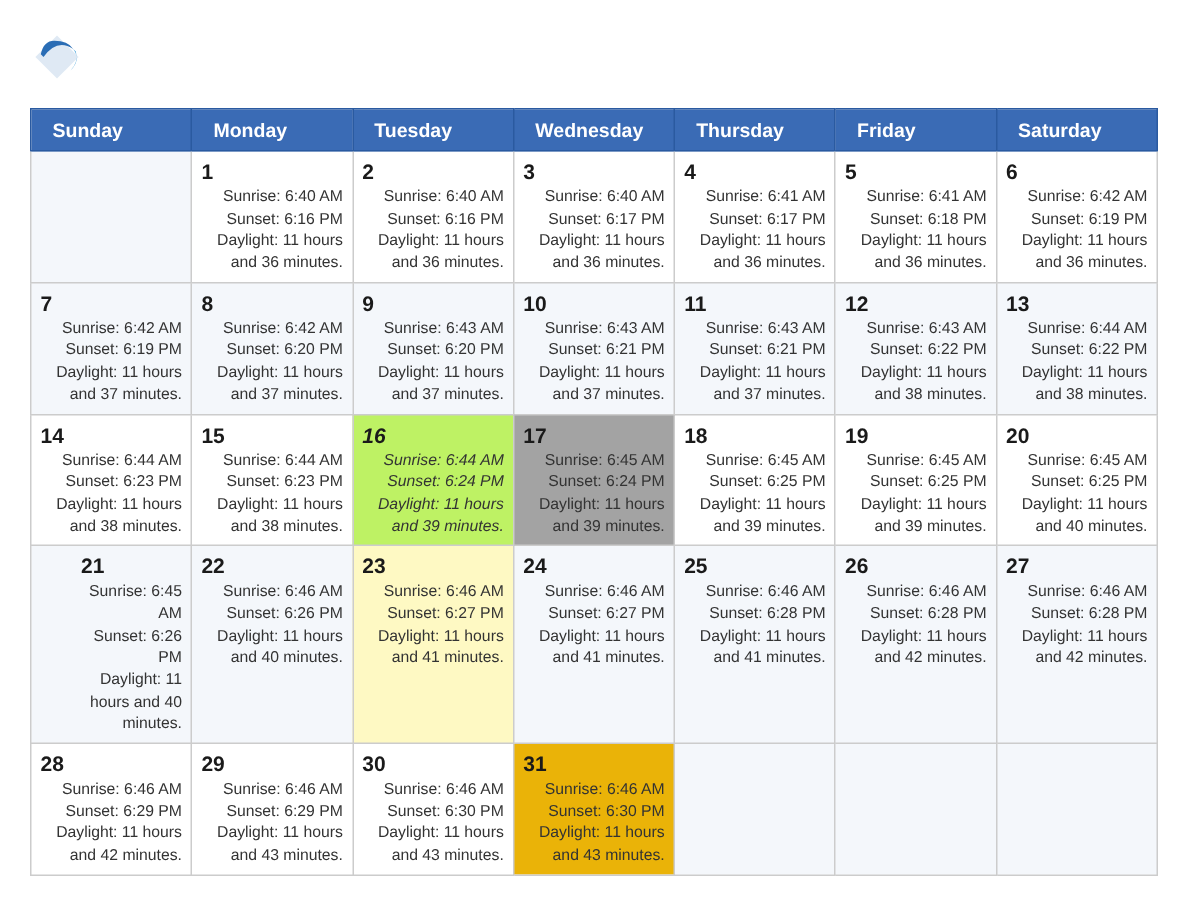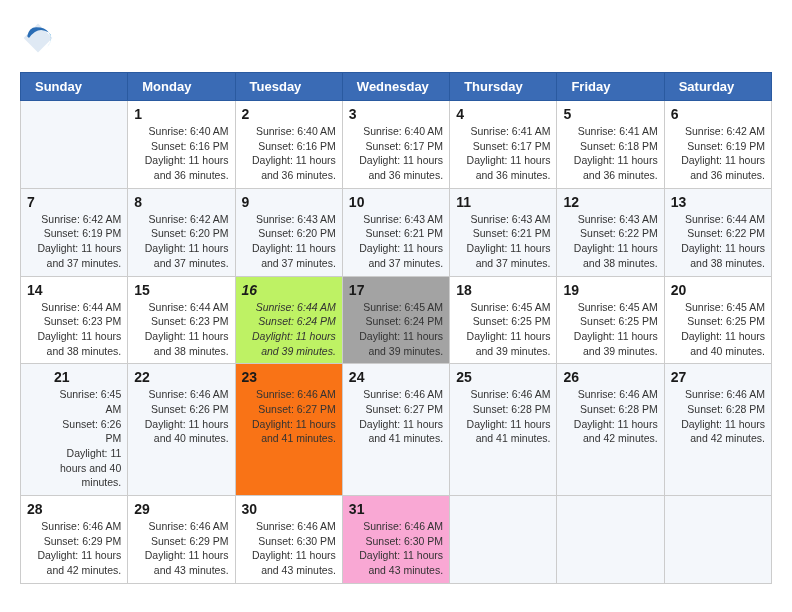--- a/index.html
+++ b/index.html
@@ -219,21 +219,21 @@
       </tr>
       <tr>
         <td style="background-color: rgb(244, 247, 251); padding-left: 33px;">
           <span class="day-number">21</span>
           <div class="day-info">Sunrise: 6:45 AM<br>Sunset: 6:26 PM<br>Daylight: 11 hours and 40 minutes.</div>
         </td>
         <td style="background-color: rgb(244, 247, 251);">
           <span class="day-number">22</span>
           <div class="day-info">Sunrise: 6:46 AM<br>Sunset: 6:26 PM<br>Daylight: 11 hours and 40 minutes.</div>
         </td>
-        <td style="background-color: #f97316;">
+        <td style="background-color: #fef9c3;">
           <span class="day-number">23</span>
           <div class="day-info">Sunrise: 6:46 AM<br>Sunset: 6:27 PM<br>Daylight: 11 hours and 41 minutes.</div>
         </td>
         <td style="background-color: rgb(244, 247, 251);">
           <span class="day-number">24</span>
           <div class="day-info">Sunrise: 6:46 AM<br>Sunset: 6:27 PM<br>Daylight: 11 hours and 41 minutes.</div>
         </td>
         <td style="background-color: rgb(244, 247, 251);">
           <span class="day-number">25</span>
           <div class="day-info">Sunrise: 6:46 AM<br>Sunset: 6:28 PM<br>Daylight: 11 hours and 41 minutes.</div>
@@ -253,21 +253,21 @@
           <div class="day-info">Sunrise: 6:46 AM<br>Sunset: 6:29 PM<br>Daylight: 11 hours and 42 minutes.</div>
         </td>
         <td style="background-color: rgb(255, 255, 255);">
           <span class="day-number">29</span>
           <div class="day-info">Sunrise: 6:46 AM<br>Sunset: 6:29 PM<br>Daylight: 11 hours and 43 minutes.</div>
         </td>
         <td style="background-color: rgb(255, 255, 255);">
           <span class="day-number">30</span>
           <div class="day-info">Sunrise: 6:46 AM<br>Sunset: 6:30 PM<br>Daylight: 11 hours and 43 minutes.</div>
         </td>
-        <td style="background-color: #f9a8d4;">
+        <td style="background-color: #eab308;">
           <span class="day-number">31</span>
           <div class="day-info">Sunrise: 6:46 AM<br>Sunset: 6:30 PM<br>Daylight: 11 hours and 43 minutes.</div>
         </td>
         <td class="empty-cell"></td>
         <td class="empty-cell"></td>
         <td class="empty-cell"></td>
       </tr>
     </tbody>
 </table>
 

